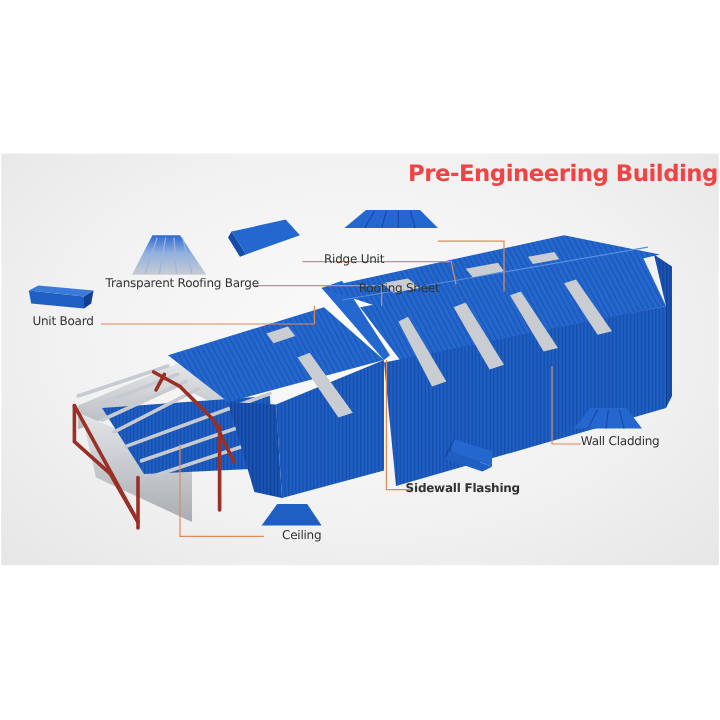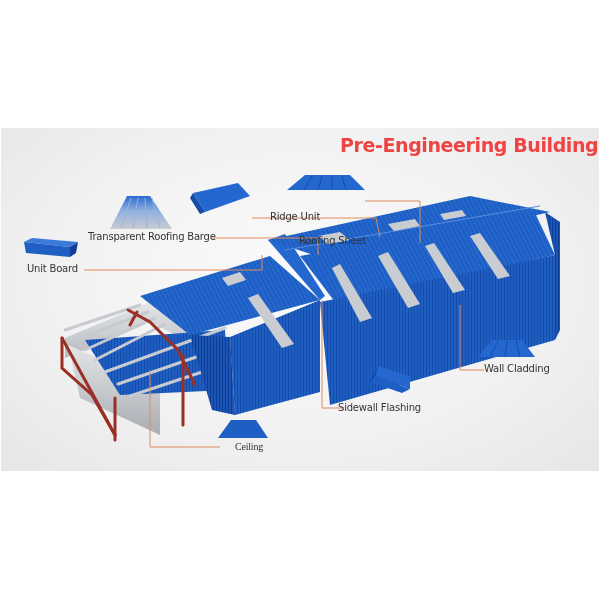--- a/index.html
+++ b/index.html
@@ -156,14 +156,14 @@
   </g>
 </svg>
 
 <div class="title">Pre-Engineering Building</div>
 
 <div class="label" style="left:270px; top:211px;text-align:right;">Ridge Unit</div>
 <div class="label" style="left:299px; top:195px;margin-top:40px;">Roofing Sheet</div>
 <div class="label" style="left:88px; top:231px;">Transparent Roofing Barge</div>
 <div class="label" style="left:27px; top:263px;">Unit Board</div>
 <div class="label" style="left:484px; top:363px;text-align:center;">Wall Cladding</div>
-<div class="label" style="left:338px; top:402px;">Sidewall Flashing</div>
-<div class="label" style="left:235px; top:441px;font-family:Liberation Serif, serif;">Ceiling</div>
+<div class="label" style="left:338px; top:402px;font-weight:bold;">Sidewall Flashing</div>
+<div class="label" style="left:235px; top:441px;">Ceiling</div>
 
 </body></html>

